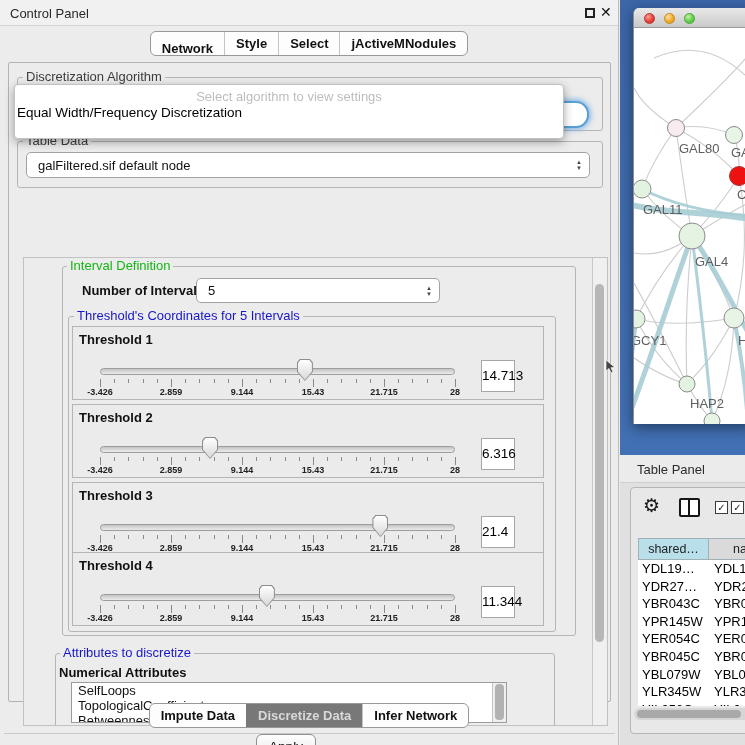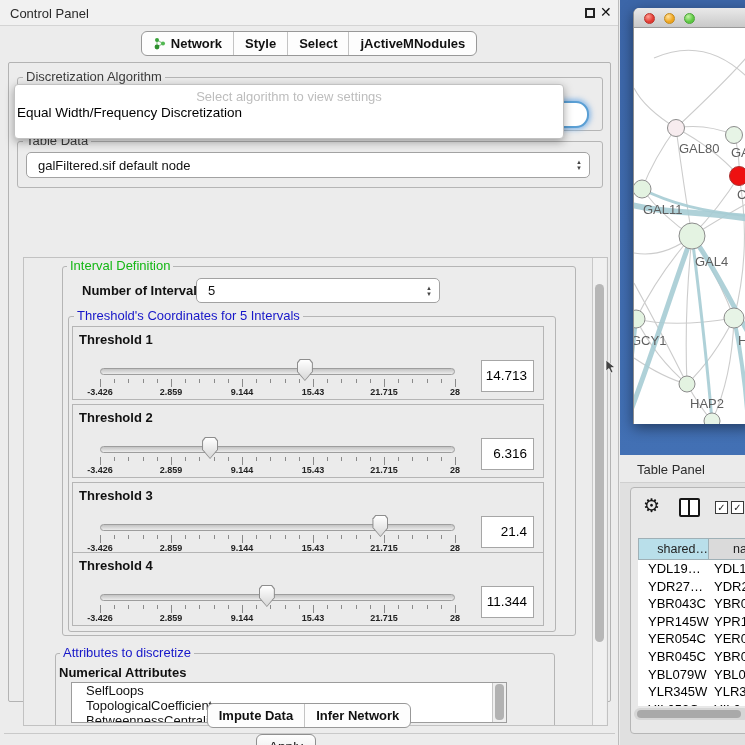--- a/index.html
+++ b/index.html
@@ -11,21 +11,21 @@
   #left-panel { position:absolute; left:0; top:0; width:619px; height:745px; background:#ececec; border-right:1px solid #bcbcbc; }
   #titlebar { position:absolute; left:0; top:0; width:100%; height:26px; background:#f1f1f1; border-bottom:1px solid #d4d4d4; }
   #titlebar .wtitle { position:absolute; left:10px; top:6px; font-size:13px; color:#2a2a2a; }
   #float-btn { position:absolute; left:585px; top:8px; width:10px; height:10px; border:2px solid #222; background:transparent; cursor:pointer; }
   #close-btn { position:absolute; left:600px; top:4px; font-size:14px; font-weight:bold; color:#111; cursor:pointer; }
 
   
   #toptabs { position:absolute; left:0; top:31px; width:100%; display:flex; justify-content:center; }
   .tabgroup { display:inline-flex; border:1px solid #989898; border-radius:6px; background:#fdfdfd; overflow:hidden; height:25px; }
   .tab { padding:4px 11px; font-size:13px; font-weight:bold; color:#111; white-space:nowrap; display:flex; align-items:center; gap:5px; border-left:1px solid #c4c4c4; cursor:pointer; }
-  .tab:first-child { border-left:none; }
+  .tab:first-child { border-left:none;flex-direction:column; }
   .tab.sel { background:#787878; color:#d9d9d9; border-left-color:#787878; }
 
   
   #content-panel { position:absolute; left:8px; top:62px; width:603px; height:640px; border:1px solid #b3b3b3; border-radius:2px; background:#ececec; }
 
   .group-title { position:absolute; font-size:13px; background:#ececec; padding:0 3px; line-height:13px; }
   .gt-gray { color:#3c3c3c; } .gt-green { color:#14b714; } .gt-blue { color:#1717c9; }
   .groupbox { position:absolute; border:1px solid #b5b5b5; border-radius:3px; }
 
   
@@ -50,27 +50,27 @@
   
   .tpanel { position:absolute; left:48px; width:472px; height:74px; border:1px solid #b5b5b5; background:#ebebeb; }
   .tpanel .tlabel { position:absolute; left:6px; top:5px; font-size:13px; font-weight:bold; color:#111; }
   .track { position:absolute; left:27px; top:41px; width:355px; height:7px; border:1px solid #9d9d9d; border-radius:4px; background:linear-gradient(#c3c3c3,#ececec); cursor:pointer; }
   .thumb { position:absolute; top:32px; width:16px; height:22px; clip-path:polygon(18% 0,82% 0,100% 16%,100% 58%,50% 100%,0 58%,0 16%); background:#8d8d8d; cursor:pointer; z-index:2; }
   .thumb .tin { position:absolute; inset:1px; clip-path:polygon(18% 0,82% 0,100% 16%,100% 58%,50% 100%,0 58%,0 16%); background:linear-gradient(#ffffff,#d7d7d7); }
   .ticks { position:absolute; left:27px; top:52px; width:355px; height:9px; }
   .ticks i { position:absolute; width:1px; background:#8a8a8a; display:block; }
   .ticklabels { position:absolute; left:27px; top:60px; width:355px; height:11px; }
   .ticklabels span { position:absolute; width:44px; margin-left:-22px; text-align:center; font-size:9px; font-weight:bold; color:#222; }
-  .tfield { position:absolute; left:408px; top:33px; width:53px; height:32px; background:#fff; border:1px solid #a6a6a6; font-size:13.5px; color:#000; text-align:right; padding-right:6px; line-height:30px; }
+  .tfield { position:absolute; left:408px; top:33px; width:34px; height:32px; background:#fff; border:1px solid #a6a6a6; font-size:13.5px; color:#000; text-align:right; padding-right:6px; line-height:30px; }
 
   
   .attr-sub { position:absolute; font-size:13px; font-weight:bold; color:#111; }
   #attr-list { position:absolute; left:47px; top:424px; width:436px; height:41px; background:#fff; border:1px solid #9c9c9c; overflow:hidden; }
   #attr-list .litems { position:absolute; left:0; top:0; right:14px; }
-  .list-item { font-size:13px; color:#111; line-height:15px; padding-left:6px; white-space:nowrap; cursor:pointer;margin-left:8px; }
+  .list-item { font-size:13px; color:#111; line-height:15px; padding-left:6px; white-space:nowrap; cursor:pointer; }
   #attr-list .lsb { position:absolute; right:0; top:0; width:14px; height:100%; background:#efefef; border-left:1px solid #c6c6c6; }
   #attr-list .lsb .lth { position:absolute; left:2px; top:1px; width:9px; height:36px; background:#b2b2b2; border-radius:4px; }
 
   #apply-btn { position:absolute; left:247px; top:671px; width:60px; height:25px; border:1px solid #8f8f8f; border-radius:6px; background:linear-gradient(#fefefe,#e9e9e9); font-size:13.5px; color:#111; font-family:inherit; cursor:pointer; }
 
   #bottomtabs { position:absolute; left:0; top:703px; width:100%; display:flex; justify-content:center; }
   #win-bottom-line { position:absolute; left:4px; top:733px; width:611px; height:1px; background:#c9c9c9; }
 
   
   #right-region { position:absolute; left:620px; top:0; width:125px; height:745px; background:#e0e0e0; }
@@ -88,26 +88,26 @@
   #tp-panel { position:absolute; left:10px; top:487px; width:130px; height:247px; background:#e8e8e8; border:1px solid #b6b6b6; border-radius:4px; }
   #tp-gear { position:absolute; left:12px; top:8px; font-size:19px; color:#161616; line-height:19px; cursor:pointer; }
   #tp-split { position:absolute; left:48px; top:10px; width:21px; height:19px; border:2px solid #161616; border-radius:2px; background:#fff; cursor:pointer; }
   #tp-split::after { content:""; position:absolute; left:7px; top:0; width:2px; height:100%; background:#161616; }
   .tp-check { position:absolute; top:13px; width:13px; height:13px; border:1.5px solid #3a3a3a; background:#fff; font-size:10px; line-height:11px; text-align:center; color:#222; cursor:pointer; }
   #tp-check1 { left:84px; } #tp-check2 { left:100px; }
 
   #tp-table { position:absolute; left:7px; top:50px; width:140px; height:146px; }
   #tp-head { display:flex; height:22px; }
   .hcell { border:1px solid #9fb0b6; font-size:12.5px; color:#222; text-align:center; line-height:20px; overflow:hidden; white-space:nowrap; cursor:pointer; }
-  #hcell-0 { width:71px; background:#b9dfea;text-align:right; }
+  #hcell-0 { width:71px; background:#b9dfea; }
   #hcell-1 { width:62px; background:#dadada; border-left:none; text-align:left; padding-left:24px; }
   #tp-rows { position:absolute; left:0; top:22px; width:140px; height:146px; background:#fff; overflow:hidden; }
   .trow { display:flex; height:17.6px; cursor:pointer; }
   .tcell { font-size:13px; color:#000; white-space:nowrap; overflow:hidden; line-height:17.6px; }
-  .tcell.c0 { width:71px; padding-left:10px; } .tcell.c1 { width:69px; padding-left:5px; }
+  .tcell.c0 { width:71px; padding-left:4px; } .tcell.c1 { width:69px; padding-left:5px; }
   #tp-hscroll { position:absolute; left:3px; top:220px; width:115px; height:12px; background:#d6d6d6; border-radius:6px; }
   #tp-hscroll .hthumb { position:absolute; left:3px; top:2px; width:104px; height:8px; background:#a9a9a9; border-radius:4px; }
 
   #cursor { position:absolute; left:605px; top:360px; z-index:50; }
 </style>
 </head>
 <body>
 
 <div id="root">
 
@@ -371,20 +371,23 @@
           </div>
       </div>
 
       <button id="apply-btn">Apply</button>
     </div>
 
     <div id="bottomtabs">
       <div class="tabgroup" id="bottomtab-group">
           <div class="tab">
             <span>Impute Data</span>
+          </div>
+          <div class="tab sel">
+            <span>Discretize Data</span>
           </div>
           <div class="tab">
             <span>Infer Network</span>
           </div>
         </div>
     </div>
     <div id="win-bottom-line"></div>
   </div>
 
   <div id="right-region">

